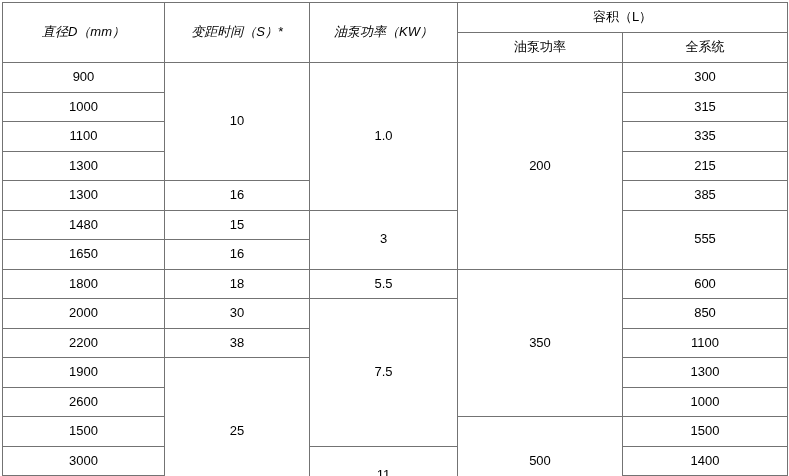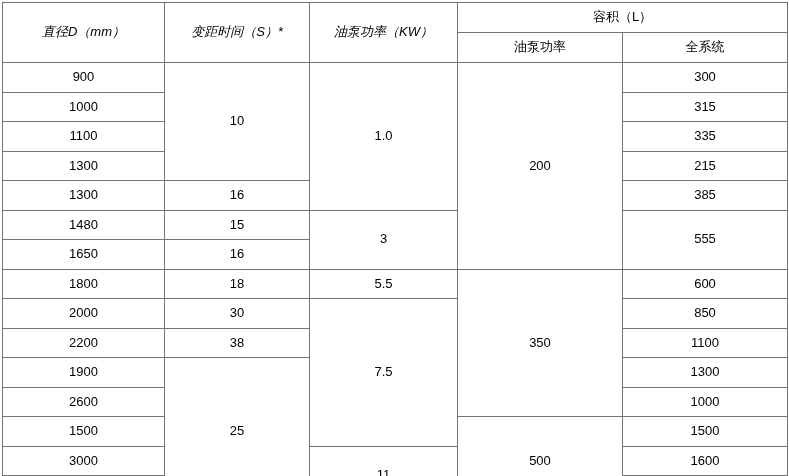--- a/index.html
+++ b/index.html
@@ -154,21 +154,21 @@
 
     <tr>
       <td class="diam">1500</td>
       <td class="val" rowspan="3">500</td>
       <td class="val">1500</td>
     </tr>
 
     <tr>
       <td class="diam">3000</td>
       <td class="val" rowspan="2">11</td>
-      <td class="val">1600</td>
+      <td class="val">1400</td>
     </tr>
 
     <tr>
       <td class="diam">3300</td>
       <td class="val">1700</td>
     </tr>
   </tbody>
 </table>
 
 </body></html>

